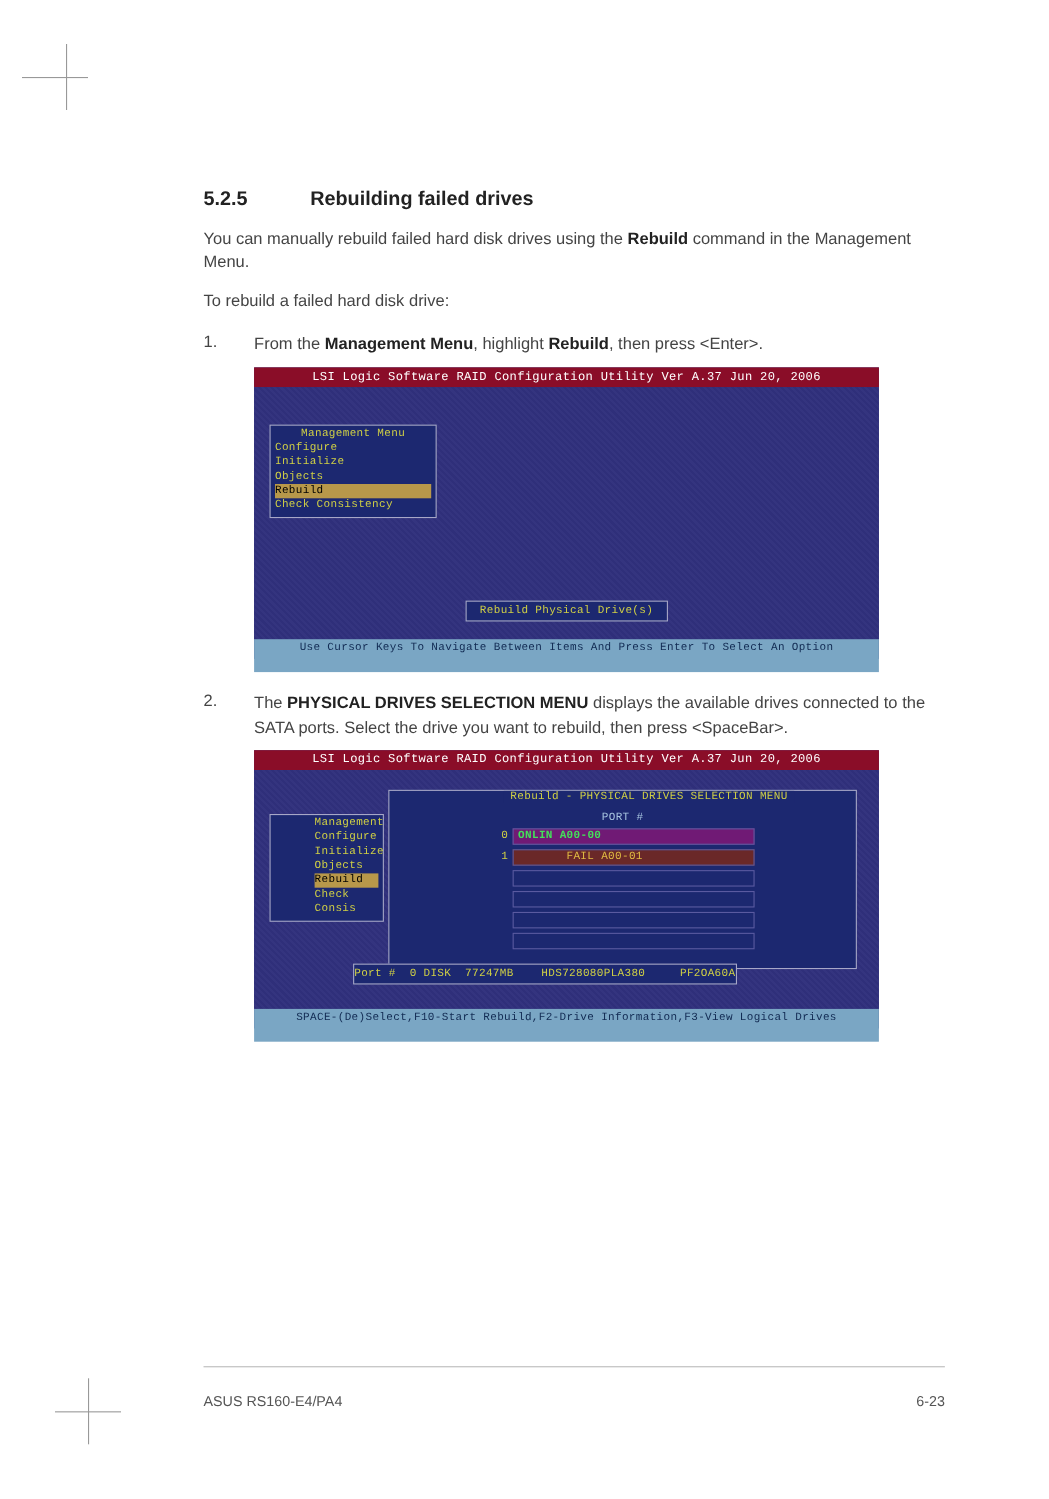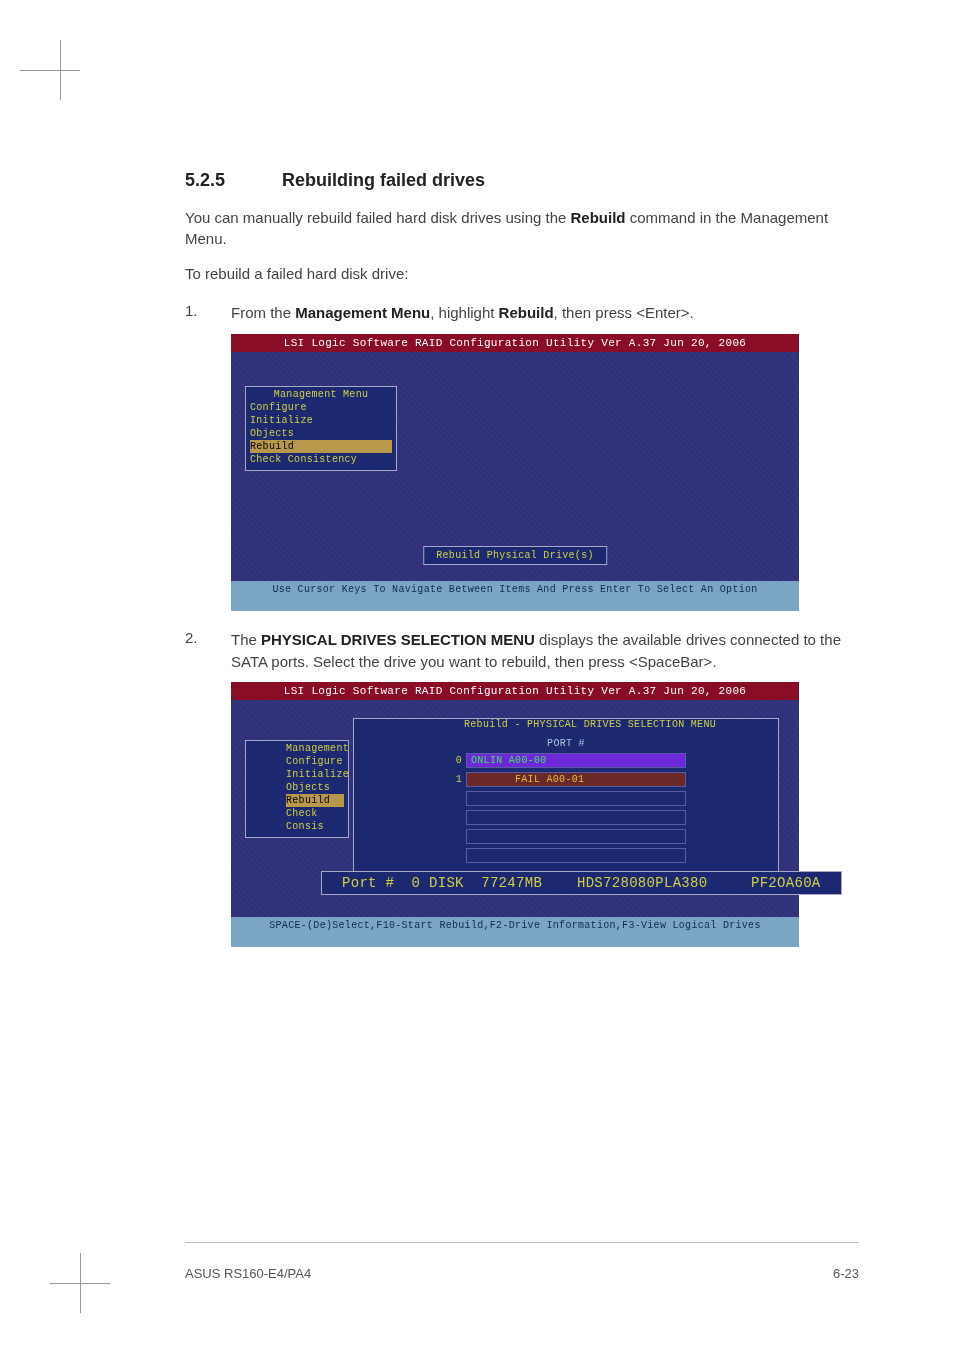--- a/index.html
+++ b/index.html
@@ -29,25 +29,25 @@
 
 .center-msg { position: absolute; left: 50%; bottom: 16px; transform: translateX(-50%); border: 1px solid #a7a7c7; background: #1c2870; color: #cfcf45; padding: 3px 12px; font-size: 10px; }
 
 .sel-panel { position: absolute; left: 122px; top: 18px; right: 20px; bottom: 36px; background: #1c2870; border: 1px solid #a7a7c7; }
 .sel-title { text-align: left; color: #cfcf45; font-size: 10px; margin-top: -6px; background: #1c2870; display: inline-block; position: relative; left: 50%; transform: translateX(-50%); padding: 0 6px; margin-left: 24px; }
 .port-header { text-align: center; color: #a7c4e0; font-size: 10px; margin-top: 8px; }
 .drive-slots { margin: 4px auto 0; width: 240px; }
 .drive-row { display: flex; align-items: center; margin-bottom: 4px; }
 .drive-idx { width: 16px; text-align: right; color: #cfcf45; font-size: 10px; margin-right: 4px; }
 .drive-cell { flex: 1; border: 1px solid #5a5aa0; height: 15px; line-height: 13px; padding-left: 4px; font-size: 10px; }
-.onlin { background: #6d28d9; color: #43e05a; }
+.onlin { background: #701a75; color: #43e05a; font-weight: bold; }
 .fail { background: #6a2828; color: #e0bc43; padding-left: 48px; }
 .empty-cell { background: #1c2870; }
 
-.info-box { position: absolute; left: 90px; bottom: -6px; transform: translateY(100%); border: 1px solid #a7a7c7; background: #1c2870; color: #cfcf45; padding: 3px 20px; font-size: 14px; white-space: pre; text-align: center; }
+.info-box { position: absolute; left: 90px; bottom: -6px; transform: translateY(100%); border: 1px solid #a7a7c7; background: #1c2870; color: #cfcf45; padding: 3px 0; font-size: 10px; white-space: pre; text-align: center; }
 .bios-shot2 .info-box { position: absolute; left: 90px; bottom: 22px; transform: none; }
 
 .page-footer { position: absolute; bottom: 82px; left: 185px; right: 95px; border-top: 1px solid #bbb; padding-top: 23px; display: flex; justify-content: space-between; font-size: 13px; color: #555; }
 .crop-marks { position: absolute; left: 50px; bottom: 50px; width: 60px; height: 60px; }
 .crop-marks::before, .crop-marks::after { content: ''; position: absolute; background: #999; }
 .crop-marks::before { left: 30px; top: 0; width: 1px; height: 60px; }
 .crop-marks::after { left: 0; top: 30px; width: 60px; height: 1px; }
 .crop-top { position: absolute; left: 20px; top: 40px; width: 60px; height: 60px; }
 .crop-top::before, .crop-top::after { content: ''; position: absolute; background: #999; }
 .crop-top::before { left: 40px; top: 0; width: 1px; height: 60px; }

